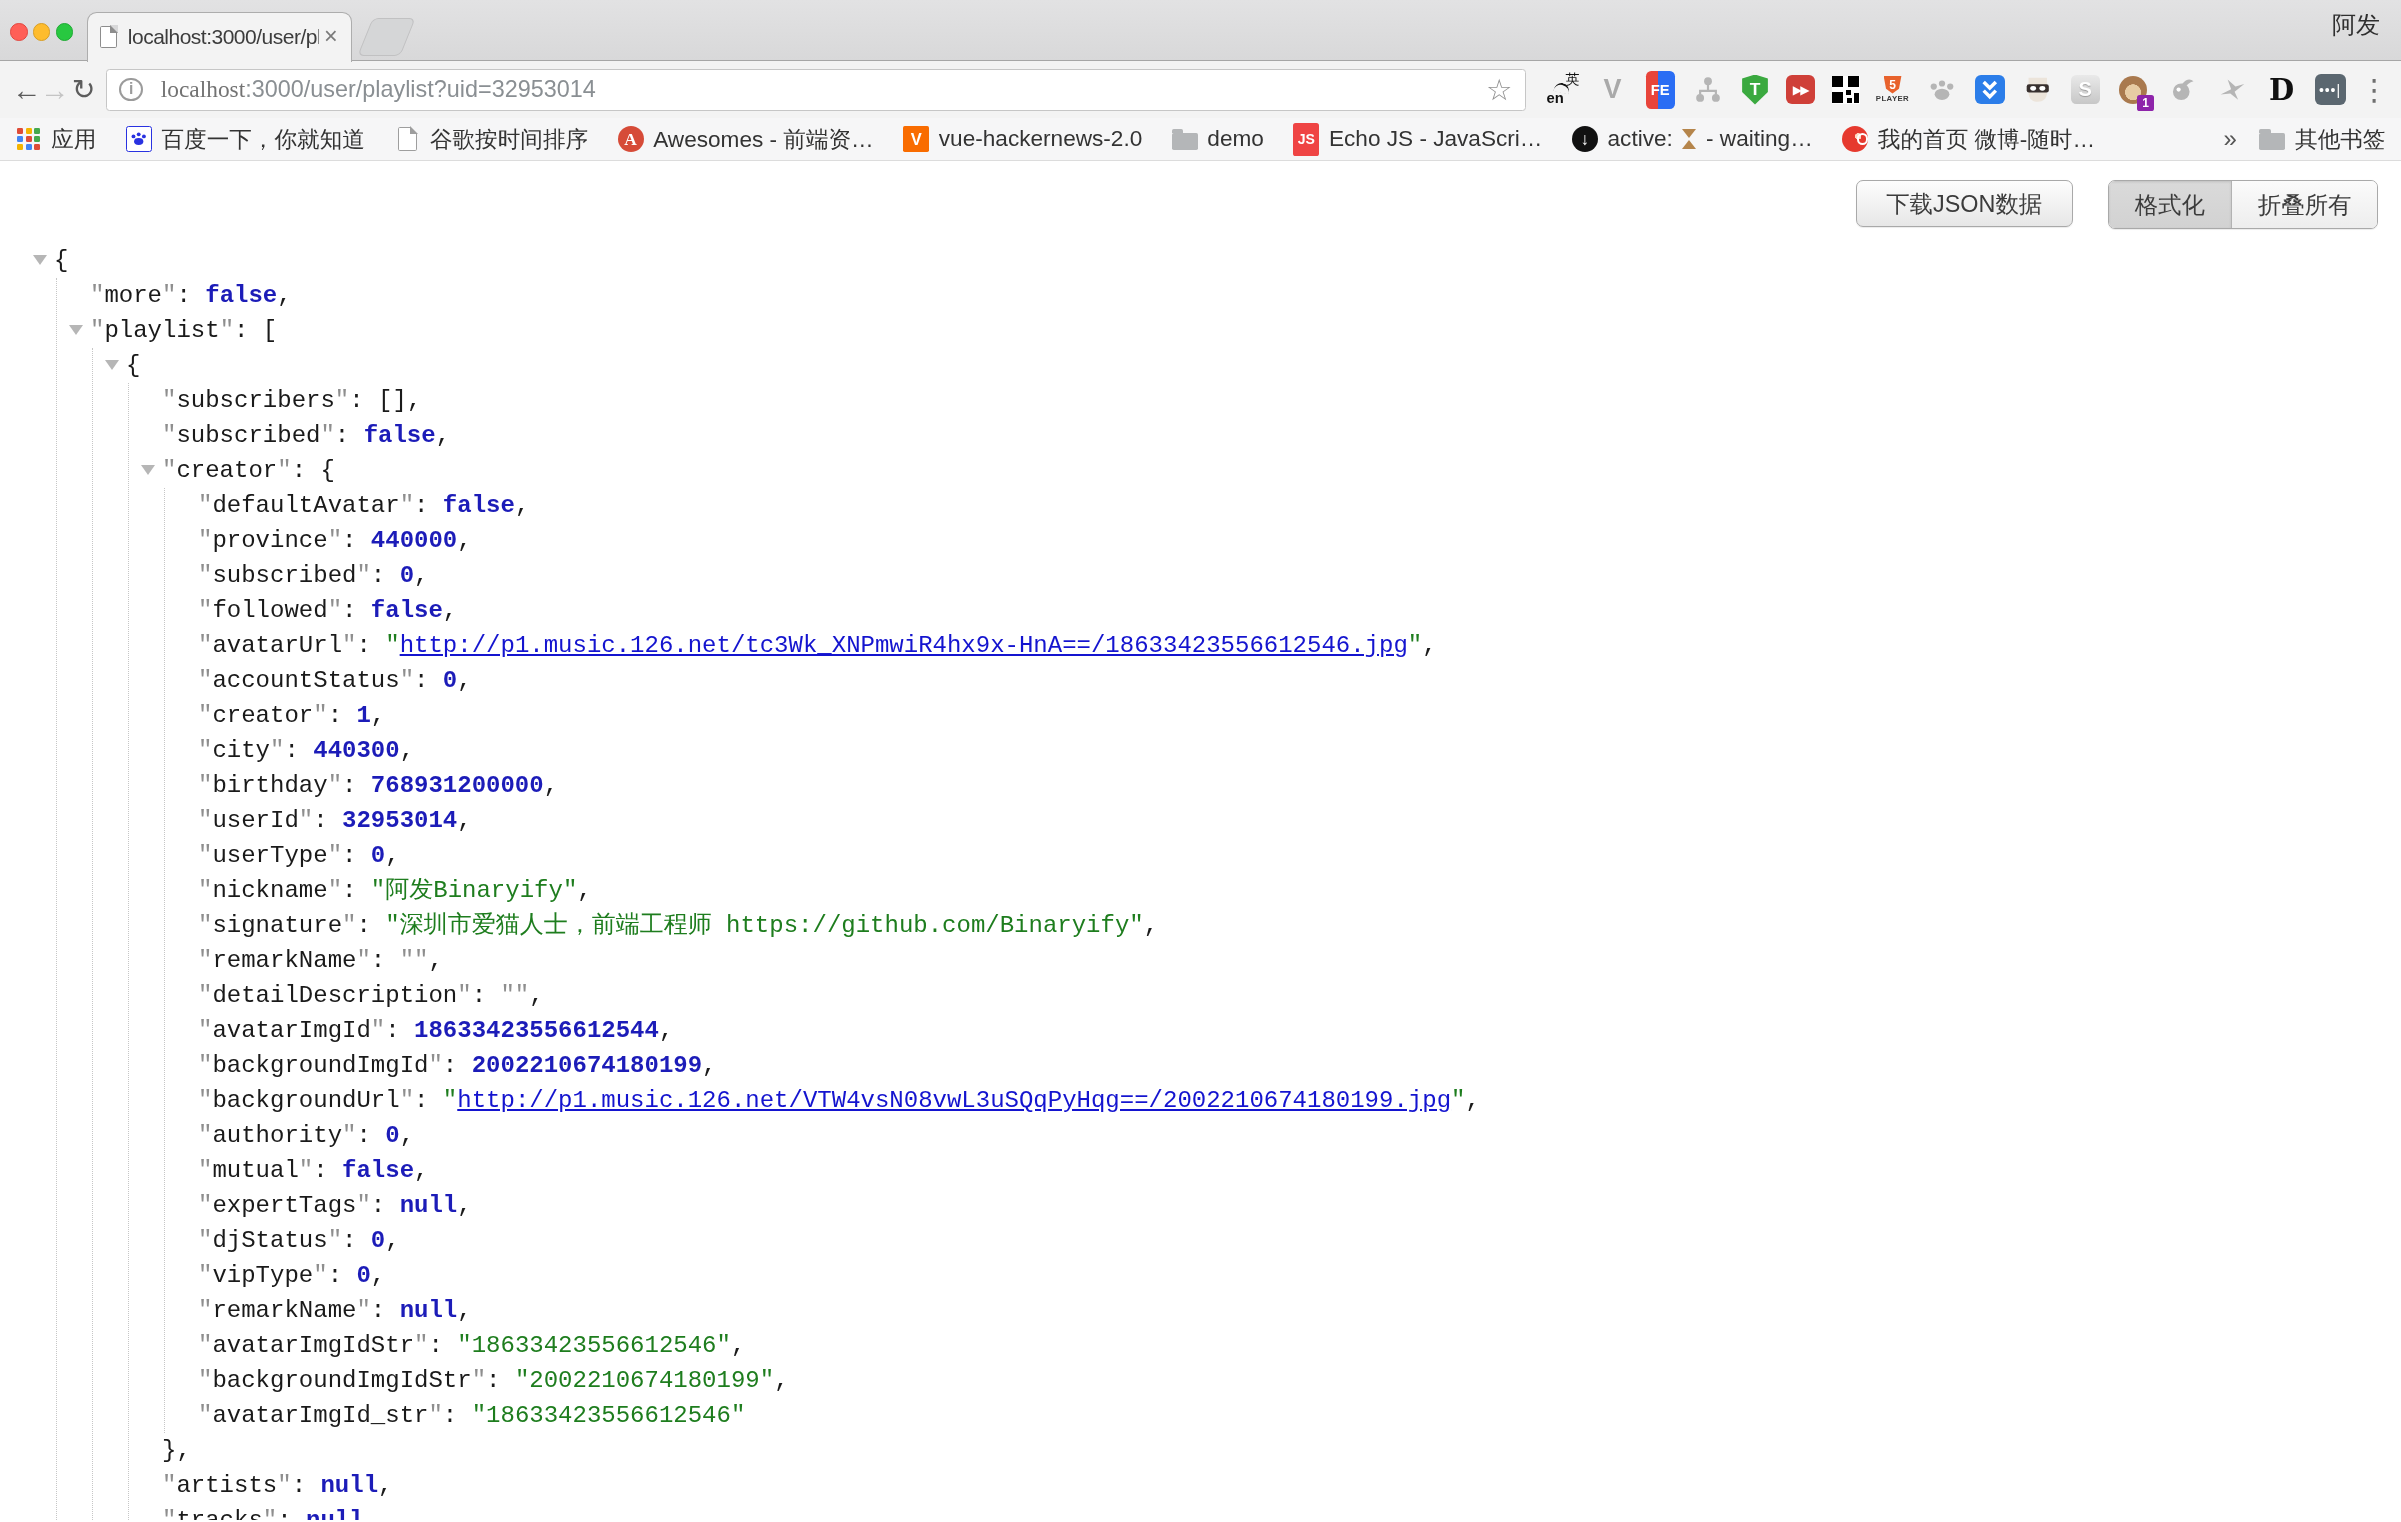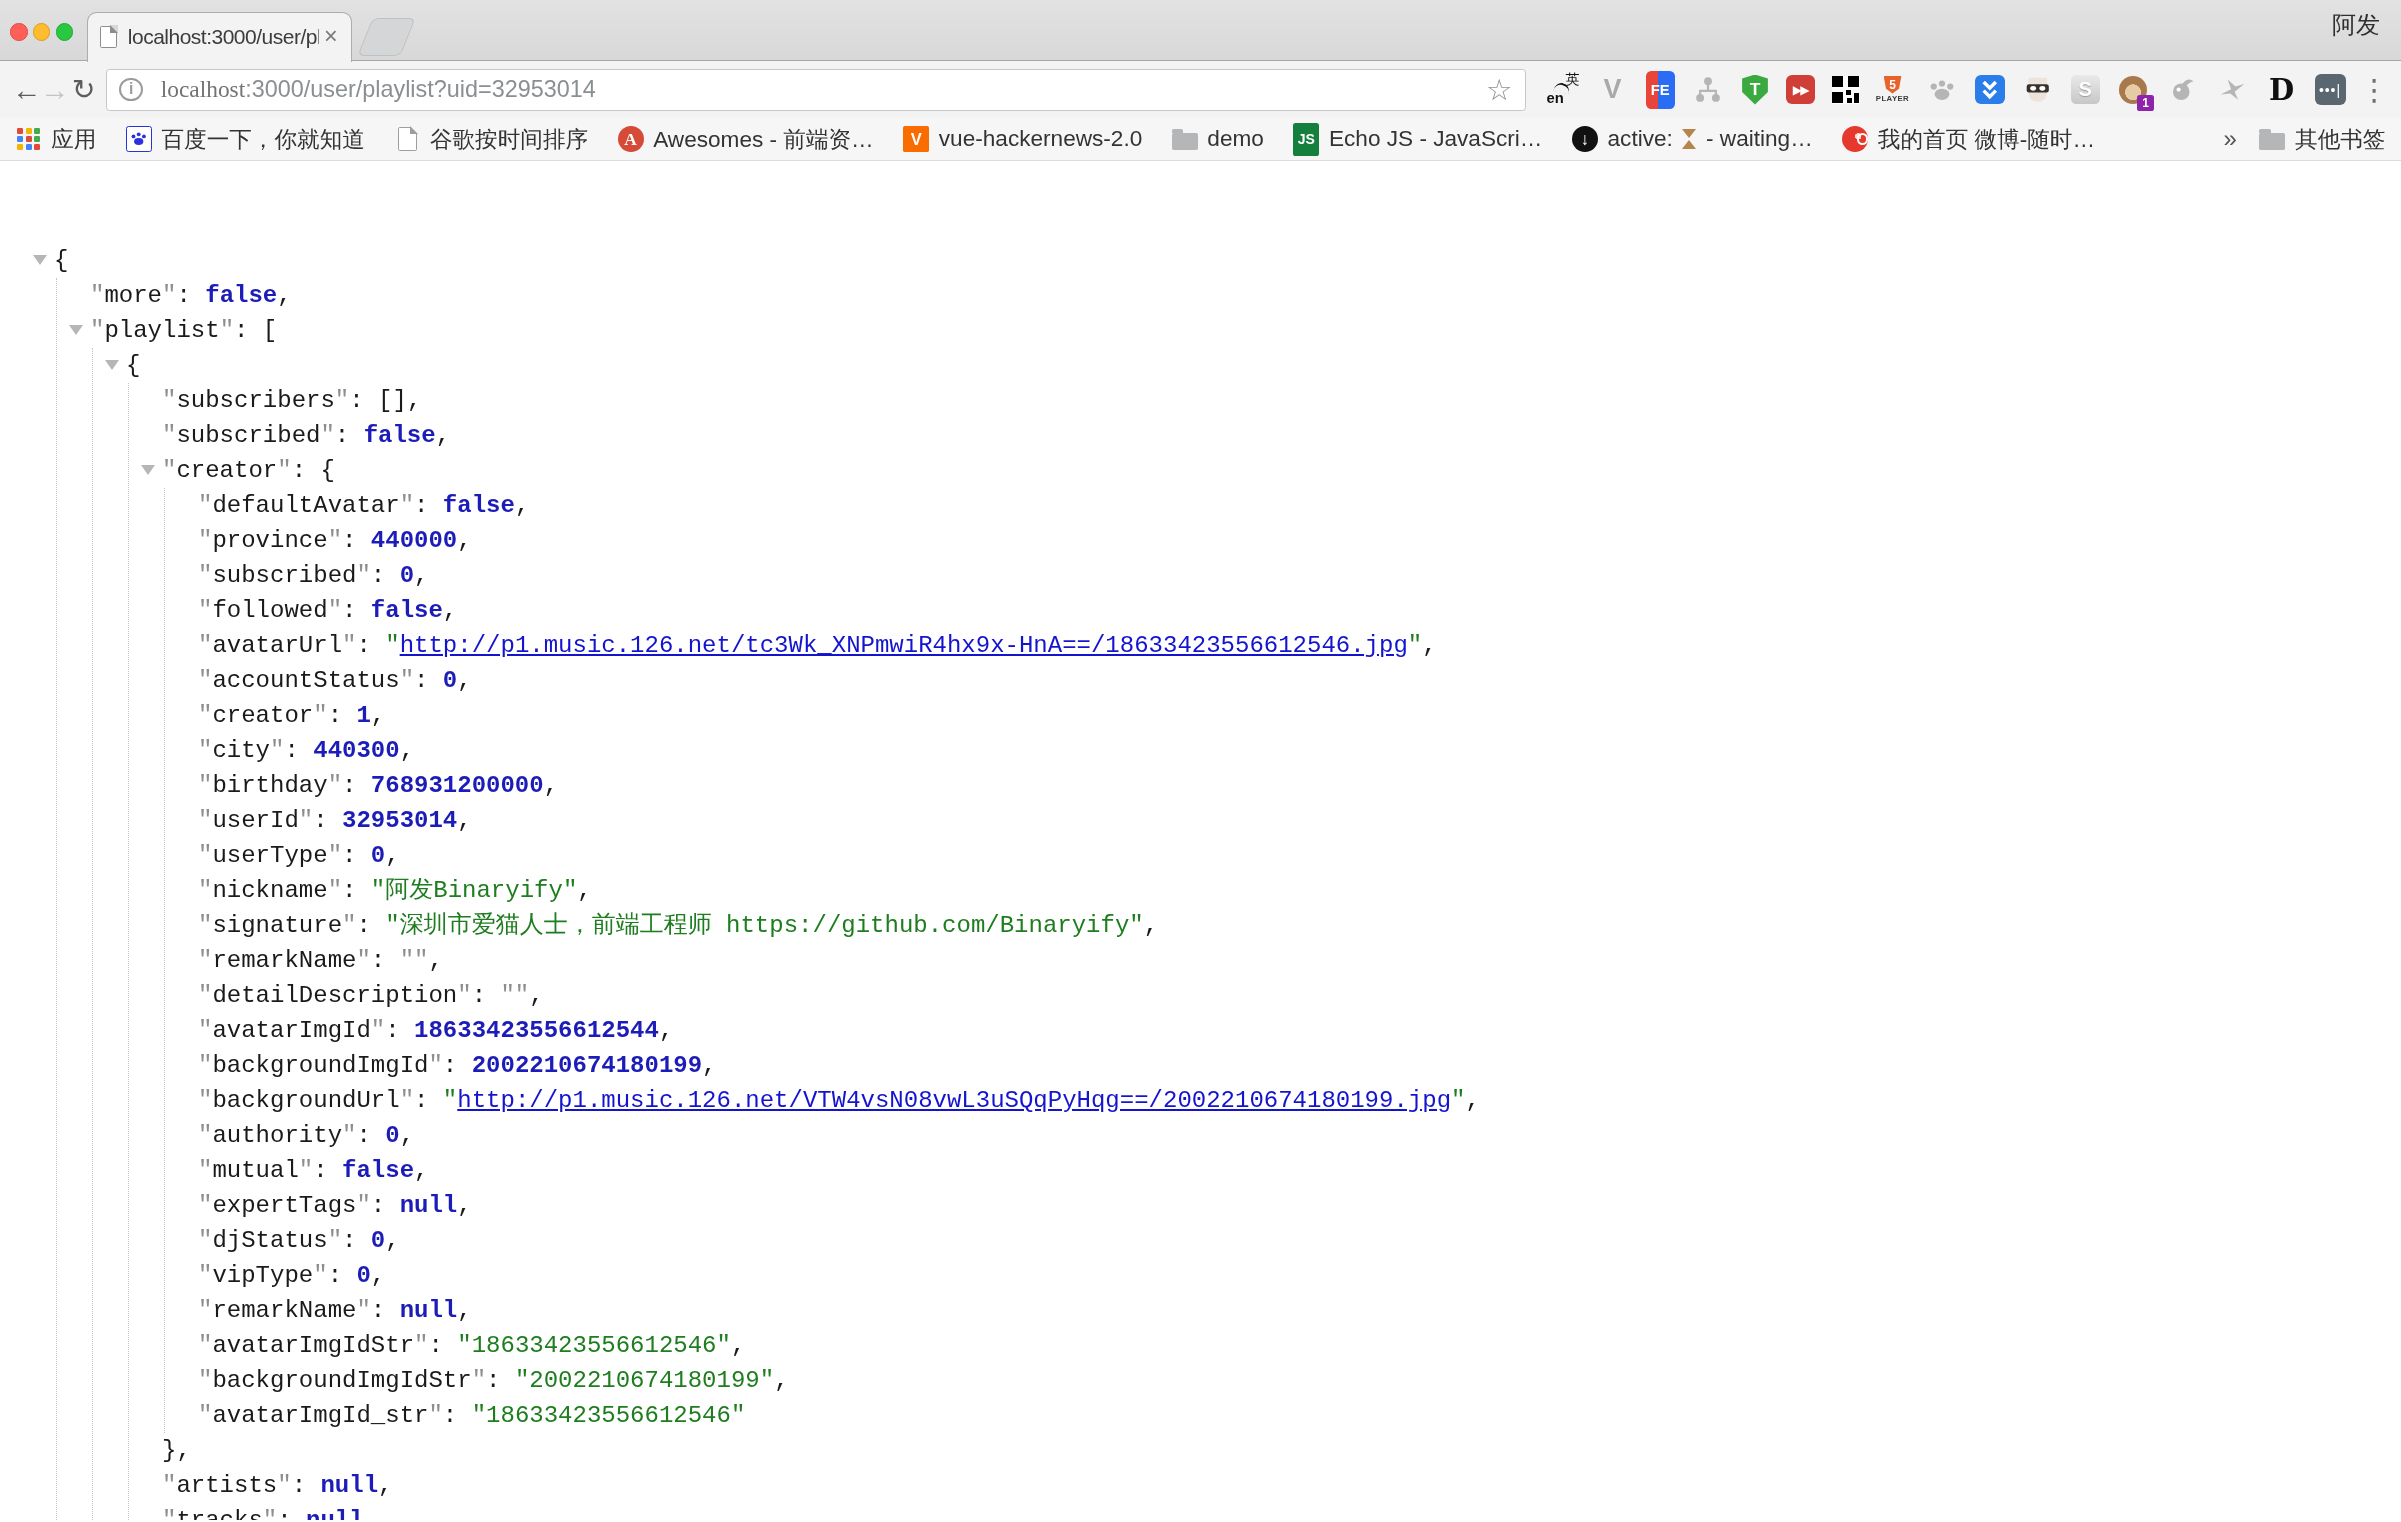--- a/index.html
+++ b/index.html
@@ -110,21 +110,21 @@
   .page-ico::before { content:''; position:absolute; right:-1.7px; top:-1.7px;
     border:4.3px solid; border-color:#f6f6f7 #f6f6f7 #9e9e9e #9e9e9e; }
   .red-a { width:26px; height:26px; border-radius:50%; background:#d64b38; color:#fff;
     font-family:"Liberation Serif",serif; font-size:17.4px; font-weight:bold;
     display:flex; align-items:center; justify-content:center; }
   .vue-sq { width:26px; height:26px; background:#f96c00; color:#fff; font-weight:bold;
     font-size:16.5px; border-radius:1.7px; display:flex; align-items:center; justify-content:center; }
   .folder-ico { width:26px; height:17.4px; background:#b4b6b8; border-radius:1.7px; position:relative; margin-top:5.2px; }
   .folder-ico::before { content:''; position:absolute; left:0; top:-4.3px; width:11.3px; height:4.3px;
     background:#b4b6b8; border-radius:1.7px 1.7px 0 0; }
-  .js-sq { width:26px; height:33px; background:#15803d; color:#fff; font-weight:bold;
+  .js-sq { width:26px; height:33px; background:#ef4444; color:#fff; font-weight:bold;
     font-size:14px; border-radius:2.6px; display:flex; align-items:center; justify-content:center; }
   .dn-circle { width:26px; height:26px; border-radius:50%; background:#111; color:#fff;
     font-size:17.4px; font-weight:bold; display:flex; align-items:center; justify-content:center; }
   .weibo-ico { width:26px; height:26px; border-radius:50%;
     background:radial-gradient(circle at 62% 40%, #ffd9c2 0 14%, #e6392e 15%); position:relative; }
   .weibo-ico::after { content:''; position:absolute; left:55%; top:28%; width:7.8px; height:7.8px;
     border:2.6px solid #fff; border-radius:50%; }
   .hourglass { width:14px; height:22.6px; position:relative; display:inline-block; }
   .hourglass::before { content:''; position:absolute; left:0; top:0.9px;
     border-left:7px solid transparent; border-right:7px solid transparent; border-top:9.6px solid #b5854b; }
@@ -340,20 +340,27 @@
     <span class="bm">
       <span class="fav">
           <span class="folder-ico"></span>
         </span>
       <span>其他书签</span>
     </span>
   </div>
 </div>
 
 <div class="content">
+  <div class="controls">
+    <div class="btn">下载JSON数据</div>
+    <div class="segmented">
+      <div class="seg active">格式化</div>
+      <div class="seg">折叠所有</div>
+    </div>
+  </div>
   <div class="json-viewer" id="json-root">
       <div class="row"><span class="tri"></span><span class="p">{</span></div>
       <div class="children">
         <div class="row"><span class="q">"</span><span class="k">more</span><span class="q">"</span><span class="p">: </span><span class="vb">false</span><span class="p">,</span></div>
         <div class="row"><span class="tri"></span><span class="q">"</span><span class="k">playlist</span><span class="q">"</span><span class="p">: </span><span class="p">[</span></div>
         <div class="children">
           <div class="row"><span class="tri"></span><span class="p">{</span></div>
           <div class="children">
             <div class="row"><span class="q">"</span><span class="k">subscribers</span><span class="q">"</span><span class="p">: </span><span class="p">[]</span><span class="p">,</span></div>
             <div class="row"><span class="q">"</span><span class="k">subscribed</span><span class="q">"</span><span class="p">: </span><span class="vb">false</span><span class="p">,</span></div>

